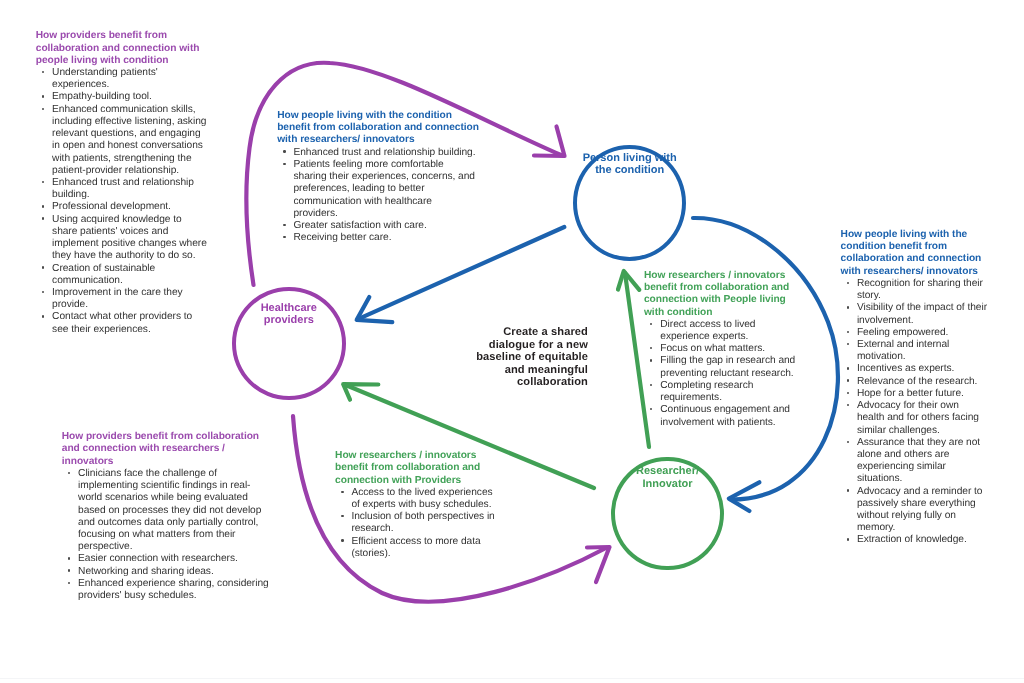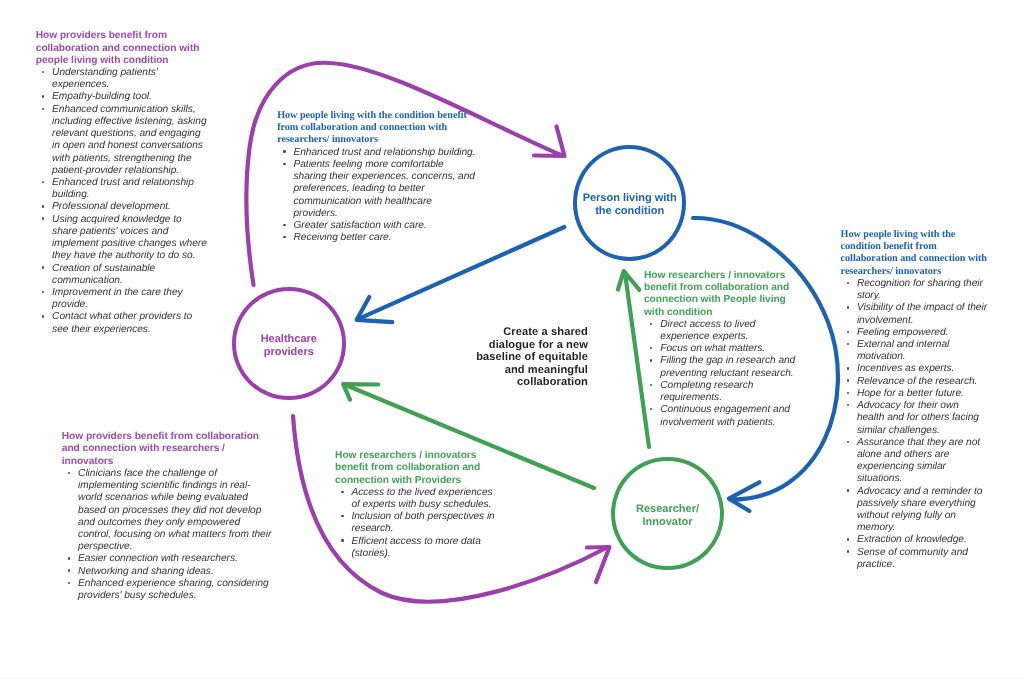--- a/index.html
+++ b/index.html
@@ -4,26 +4,26 @@
 <title>Collaboration diagram</title>
 <style>
   html,body{margin:0;padding:0;}
   body{width:1024px;height:683px;background:#ffffff;overflow:hidden;
        font-family:"Liberation Sans",sans-serif;
        -webkit-font-smoothing:antialiased;text-rendering:geometricPrecision;}
   #canvas{position:relative;width:1024px;height:478px;}
   .block{position:absolute;font-size:10.2px;letter-spacing:-0.05px;}
   .bhead{font-weight:bold;line-height:12.22px;}
   .blist{margin:0;padding:0;list-style:none;width:var(--listw, 100%);}
-  .blist li{position:relative;padding-left:16.3px;line-height:12.22px;color:#333333;font-style:italic;}
+  .blist li{position:relative;padding-left:16.3px;line-height:12.22px;color:#333333;}
   .blist li:before{content:"";position:absolute;left:6.1px;top:3.8px;width:2.4px;height:2.4px;border-radius:50%;background:#4a4a4a;}
   .purple{color:#9B4BAE;}
-  .blue{color:#1C62AE;font-family:Liberation Serif, serif;}
+  .blue{color:#1C62AE;}
   .green{color:#42A258;}
-  .node{position:absolute;border-radius:50%;display:flex;align-items:center;justify-content:center;
+  .node{position:absolute;border-radius:50%;display:flex;justify-content:center;
         text-align:center;font-weight:bold;font-size:11px;line-height:12.4px;letter-spacing:0;}
   .node span{display:block;}
   .center-text{position:absolute;text-align:right;font-weight:bold;font-size:11.1px;line-height:12.5px;
         letter-spacing:0.1px;color:#231f20;}
   svg.arrows{position:absolute;left:0;top:0;width:1024px;height:683px;overflow:visible;}
   .bottomline{position:absolute;left:0;top:678px;width:1024px;height:1px;background:#f4f5f7;}
 </style>
 </head>
 <body>
 
@@ -95,48 +95,47 @@
         <li>Visibility of the impact of their involvement.</li>
         <li>Feeling empowered.</li>
         <li>External and internal motivation.</li>
         <li>Incentives as experts.</li>
         <li>Relevance of the research.</li>
         <li>Hope for a better future.</li>
         <li>Advocacy for their own health and for others facing similar challenges.</li>
         <li>Assurance that they are not alone and others are experiencing similar situations.</li>
         <li>Advocacy and a reminder to passively share everything without relying fully on memory.</li>
         <li>Extraction of knowledge.</li>
-        <li>Sense of community and practice.</li>
       </ul>
   </div>
 
   <div class="block" style="left:61.8px;top:431.2px;width:212px;">
     <div class="bhead purple">How providers benefit from collaboration and connection with researchers / innovators</div>
     <ul class="blist">
-        <li>Clinicians face the challenge of implementing scientific findings in real-world scenarios while being evaluated based on processes they did not develop and outcomes they only empowered control, focusing on what matters from their perspective.</li>
+        <li>Clinicians face the challenge of implementing scientific findings in real-world scenarios while being evaluated based on processes they did not develop and outcomes data only partially control, focusing on what matters from their perspective.</li>
         <li>Easier connection with researchers.</li>
         <li>Networking and sharing ideas.</li>
         <li>Enhanced experience sharing, considering providers' busy schedules.</li>
       </ul>
   </div>
 
   <div class="block" style="left:335.1px;top:450.1px;width:165px;">
     <div class="bhead green">How researchers / innovators benefit from collaboration and connection with Providers</div>
     <ul class="blist">
         <li>Access to the lived experiences of experts with busy schedules.</li>
         <li>Inclusion of both perspectives in research.</li>
         <li>Efficient access to more data (stories).</li>
       </ul>
   </div>
 
   <div class="node" style="left:573px;top:145.2px;width:113.4px;height:116.3px;border:4.1px solid #1C62AE;color:#1C62AE;box-sizing:border-box;">
     <span style="max-width:97px;margin-top:2.8px">Person living with the condition</span>
   </div>
   <div class="node" style="left:232px;top:286.9px;width:113.6px;height:112.7px;border:4.1px solid #9A3FAB;color:#9A3FAB;box-sizing:border-box;">
-    <span style="max-width:62px;margin-top:5px">Healthcare providers</span>
+    <span style="max-width:62px;margin-top:11px">Healthcare providers</span>
   </div>
   <div class="node" style="left:611.3px;top:456.5px;width:112.5px;height:113.8px;border:4.1px solid #41A055;color:#41A055;box-sizing:border-box;">
     <span style="max-width:70px;margin-top:4.8px">Researcher/ Innovator</span>
   </div>
 
   <div class="bottomline"></div>
 
   <div class="center-text" style="left:455px;top:326px;width:133px;">
     <span>Create a shared dialogue for a new baseline of equitable and meaningful collaboration</span>
   </div>

